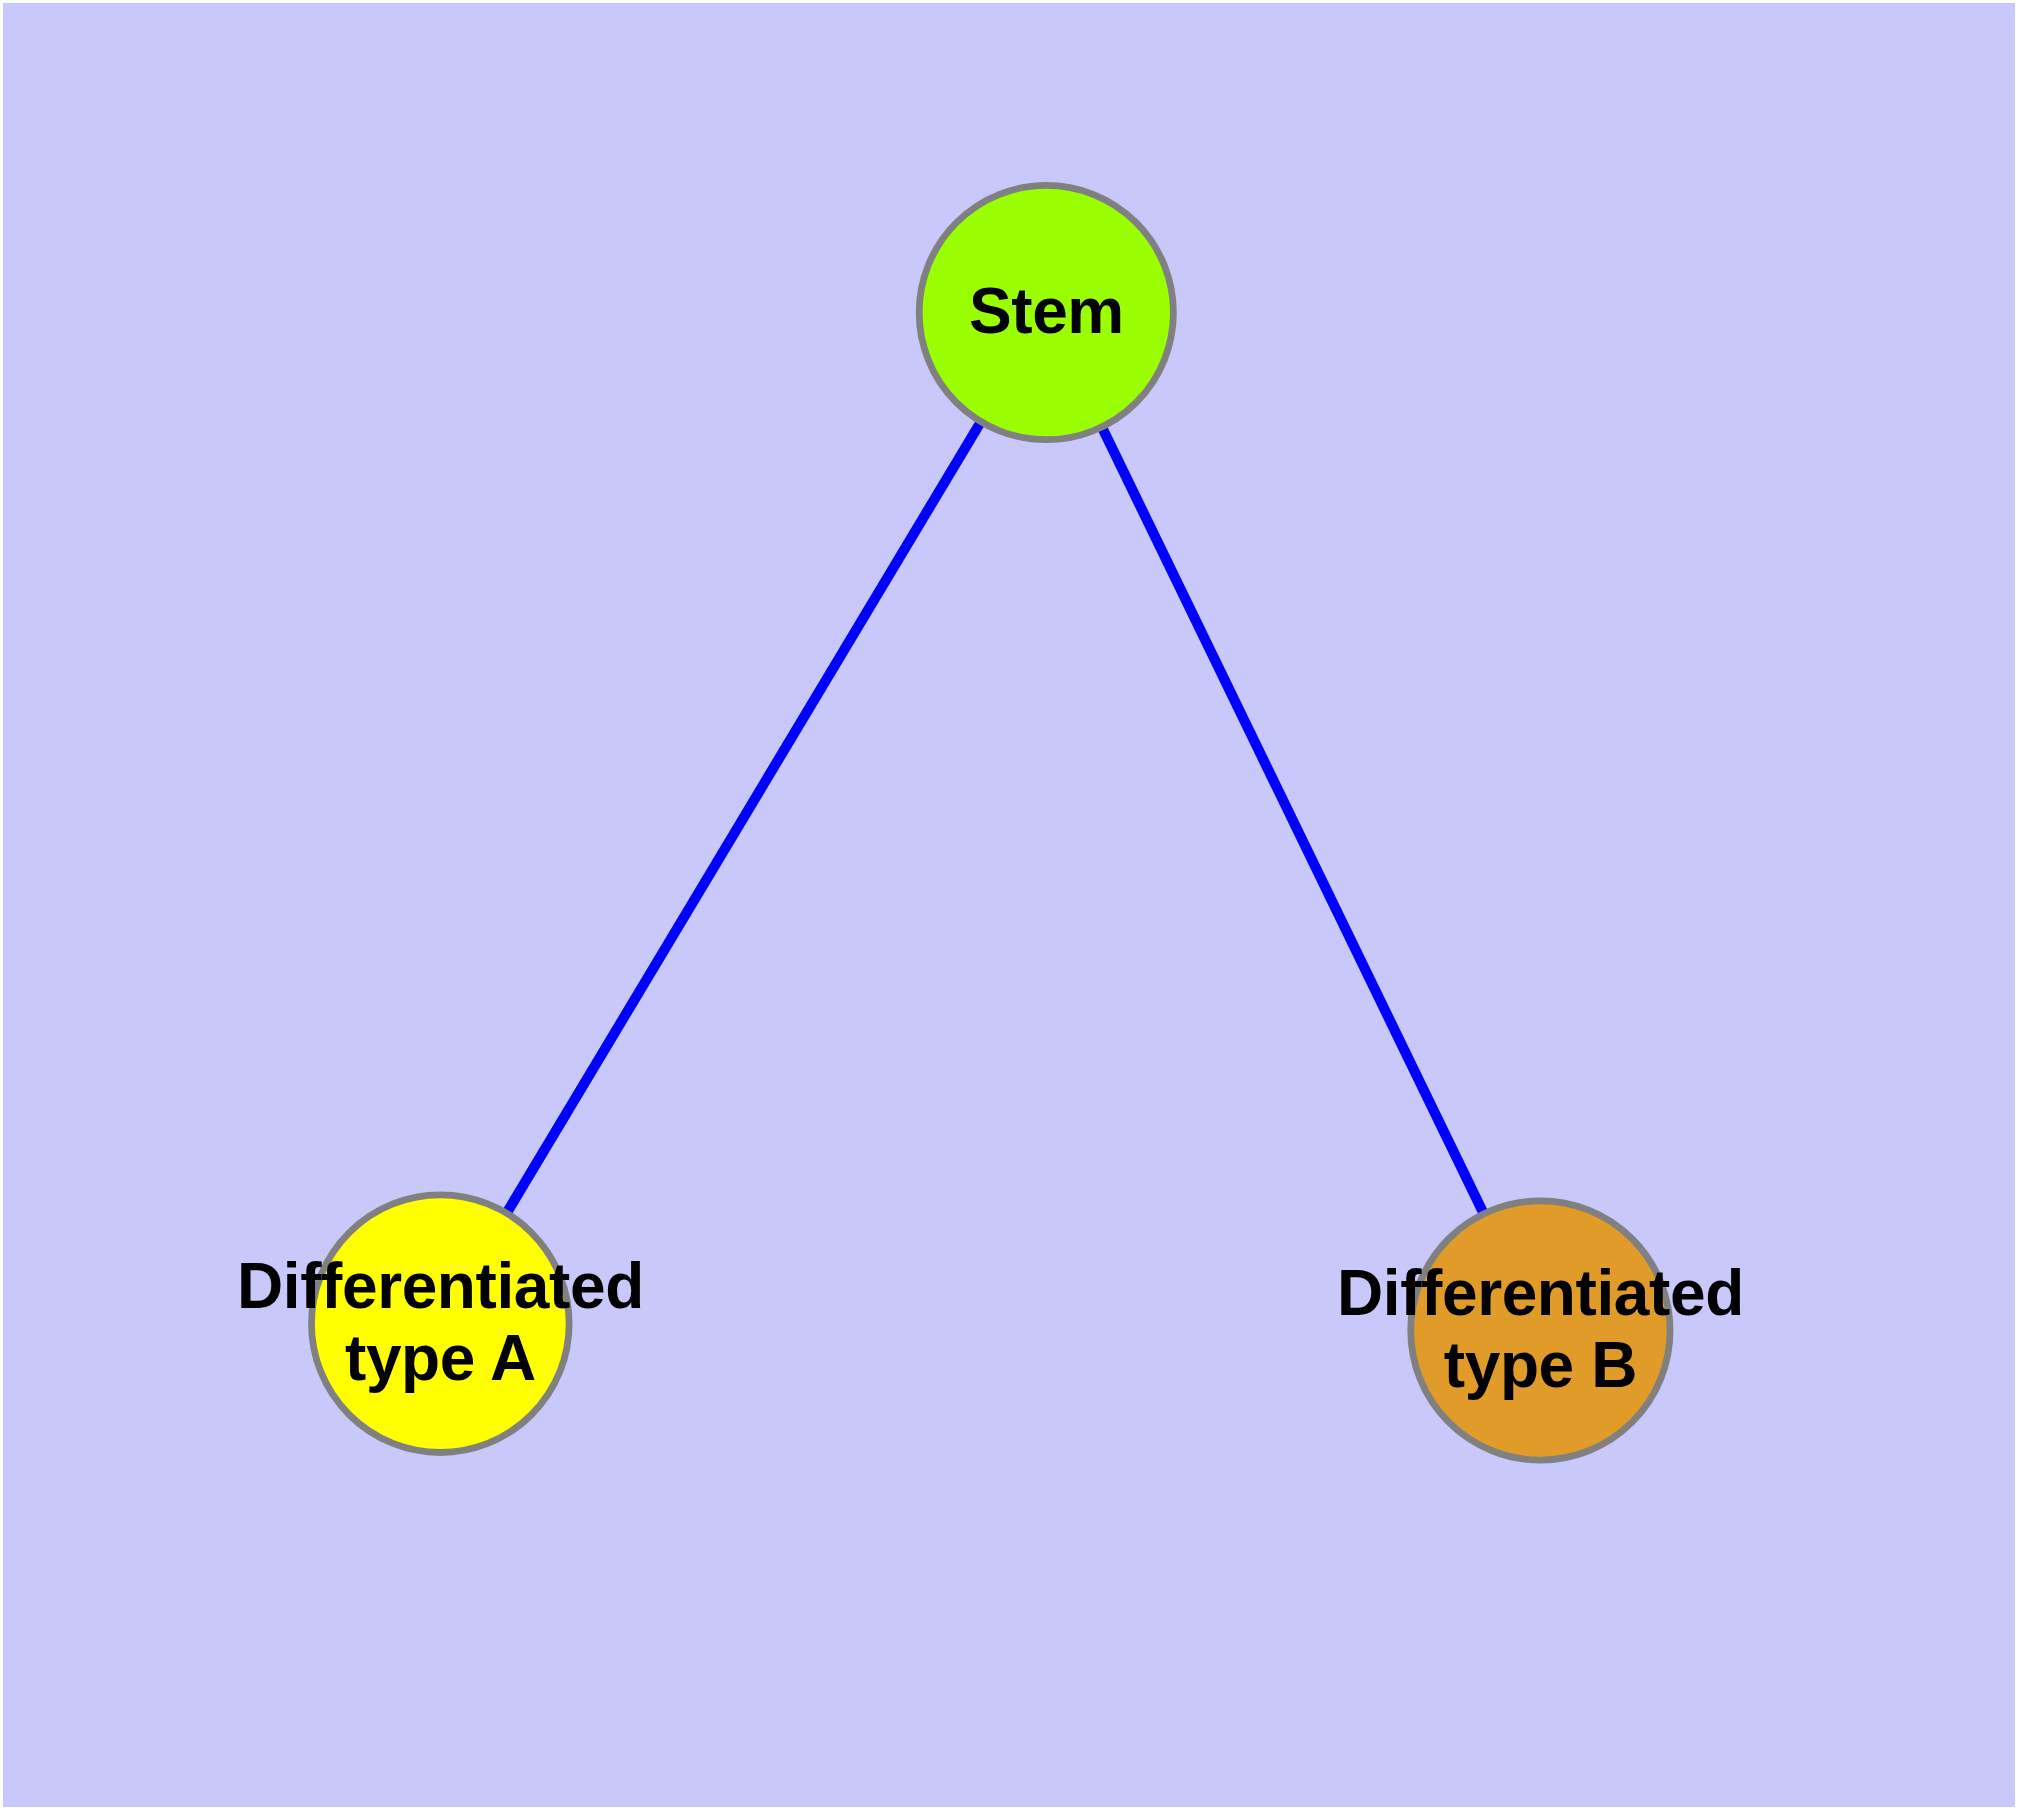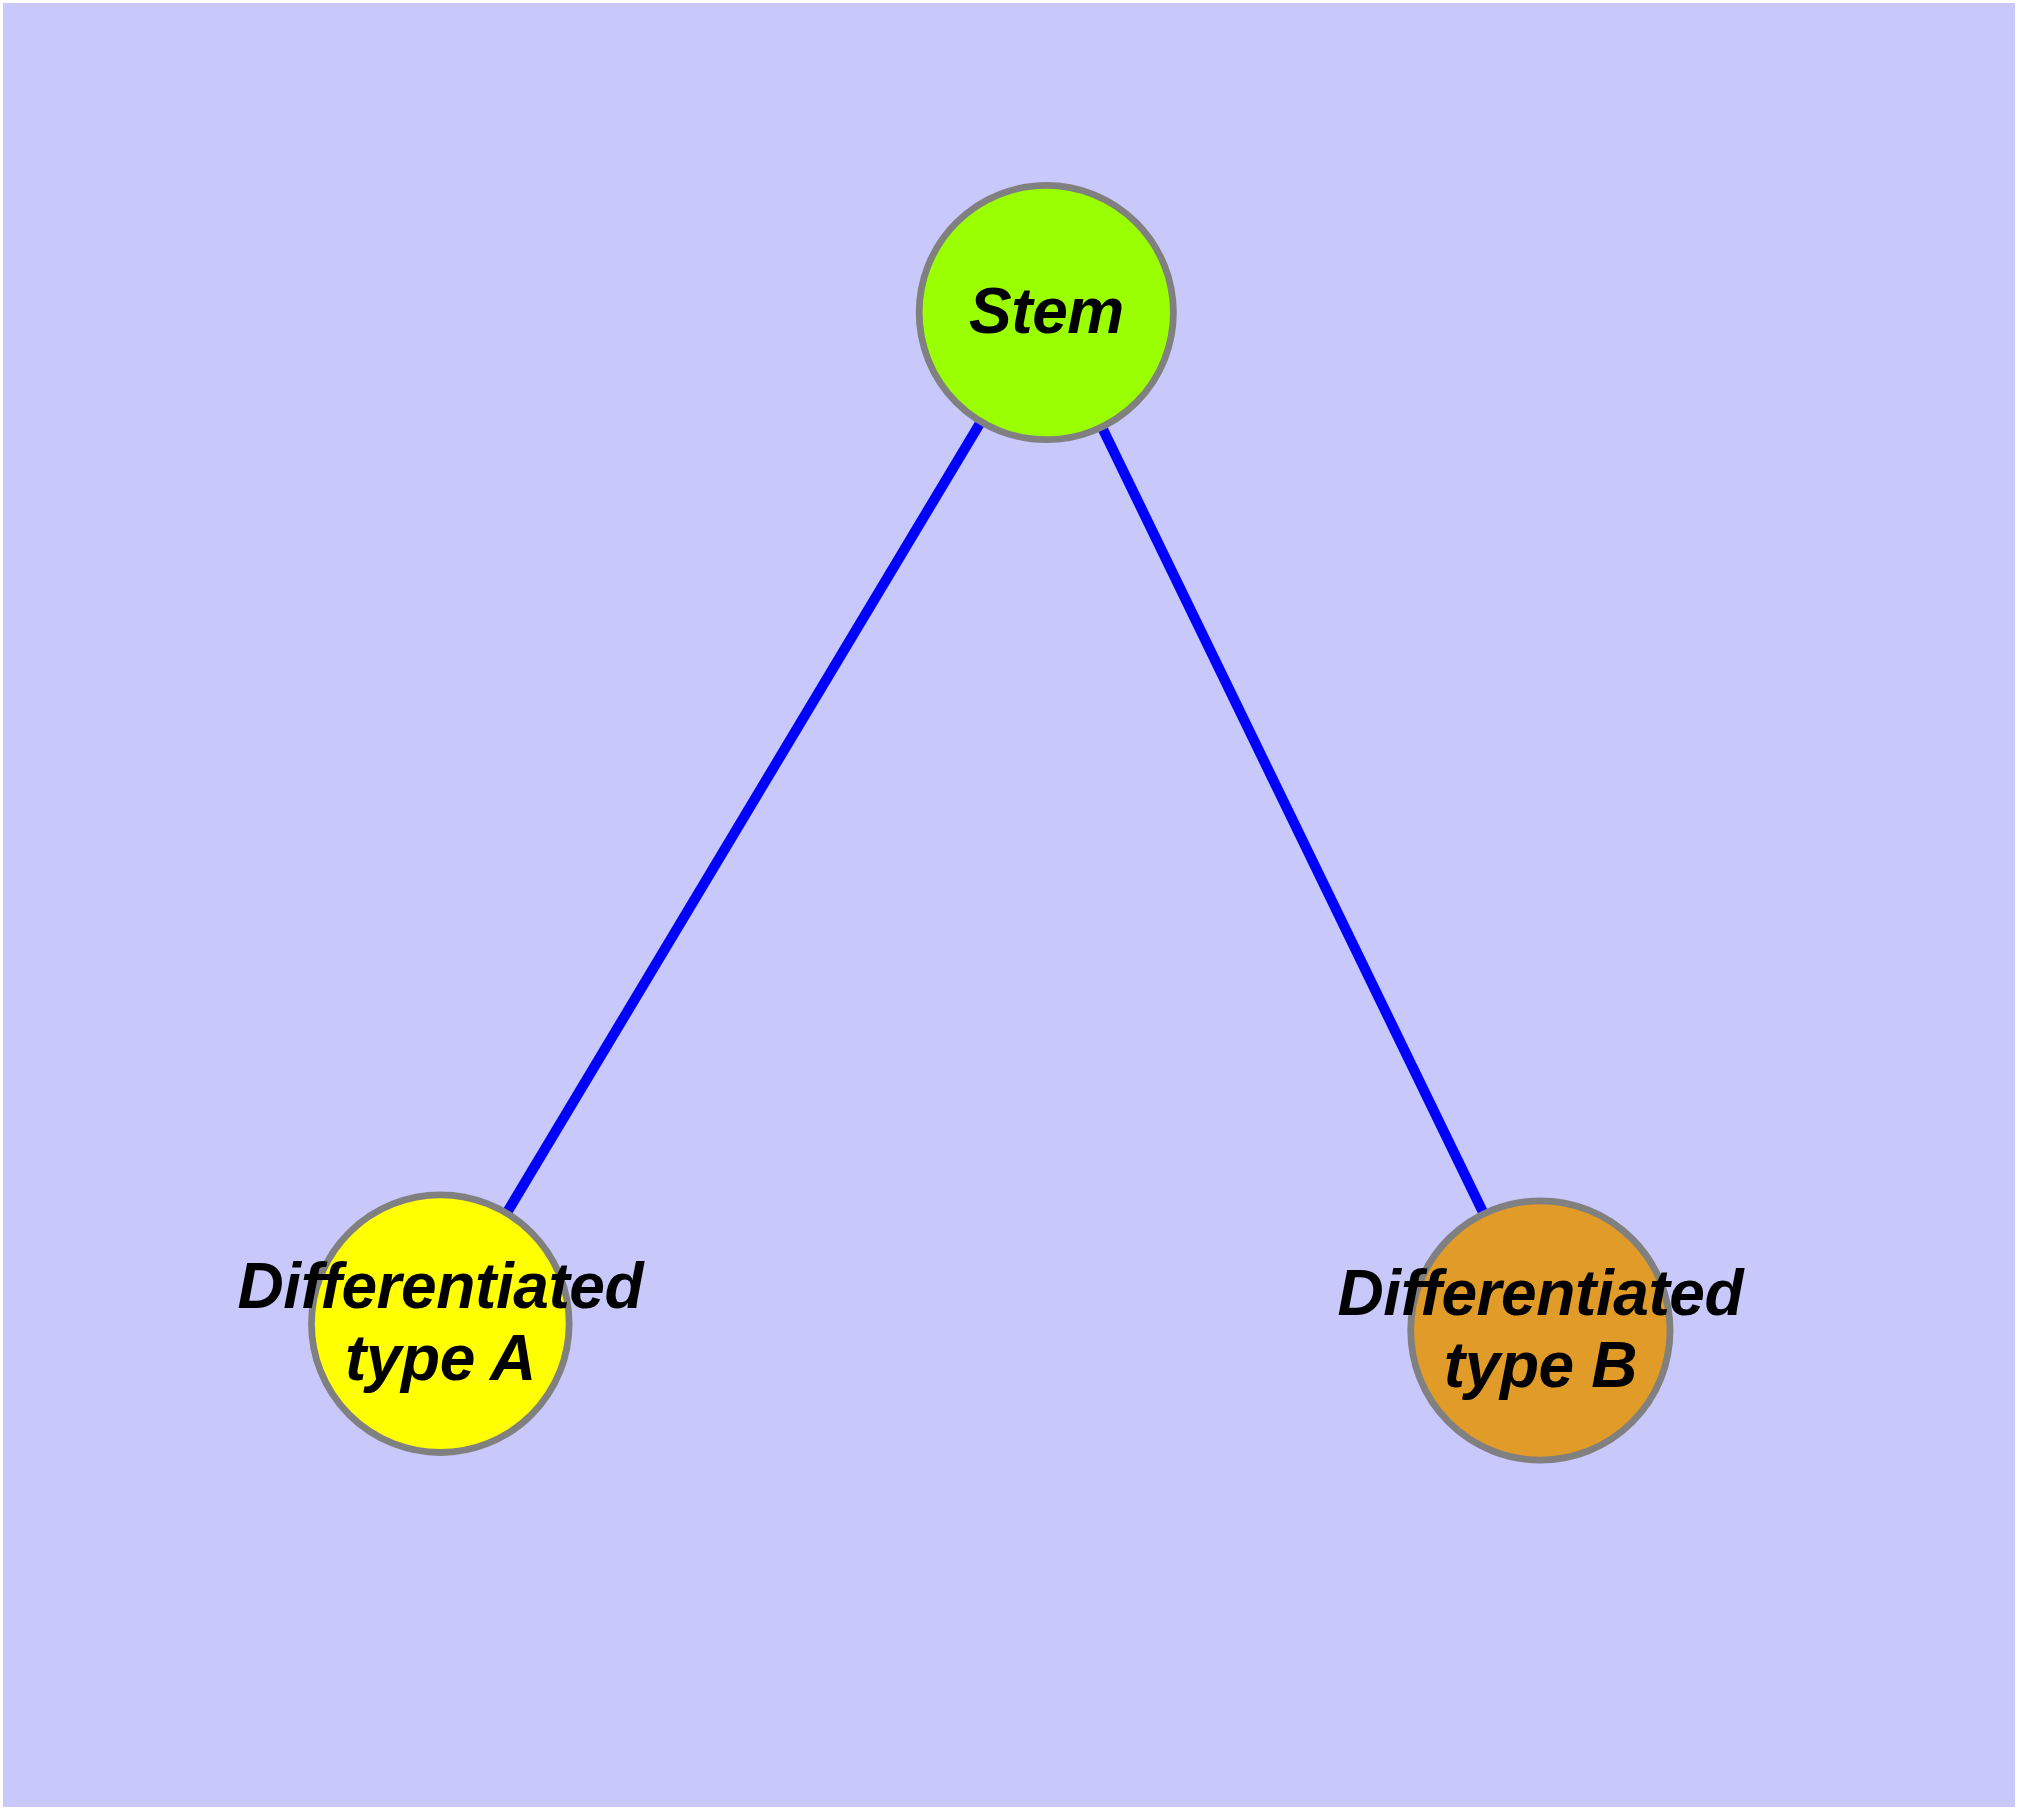--- a/index.html
+++ b/index.html
@@ -16,21 +16,20 @@
     overflow: hidden;
     font-family: "Liberation Sans", sans-serif;
   }
   #plot-area {
     position: absolute;
     left: 3.4px;
     top: 3.4px;
     width: 2012px;
     height: 1804px;
     background: #c8c8fa;
-    font-style: italic;
   }
   #graph-svg {
     position: absolute;
     left: 0;
     top: 0;
     width: 2012px;
     height: 1804px;
     display: block;
   }
   .node-circle {

